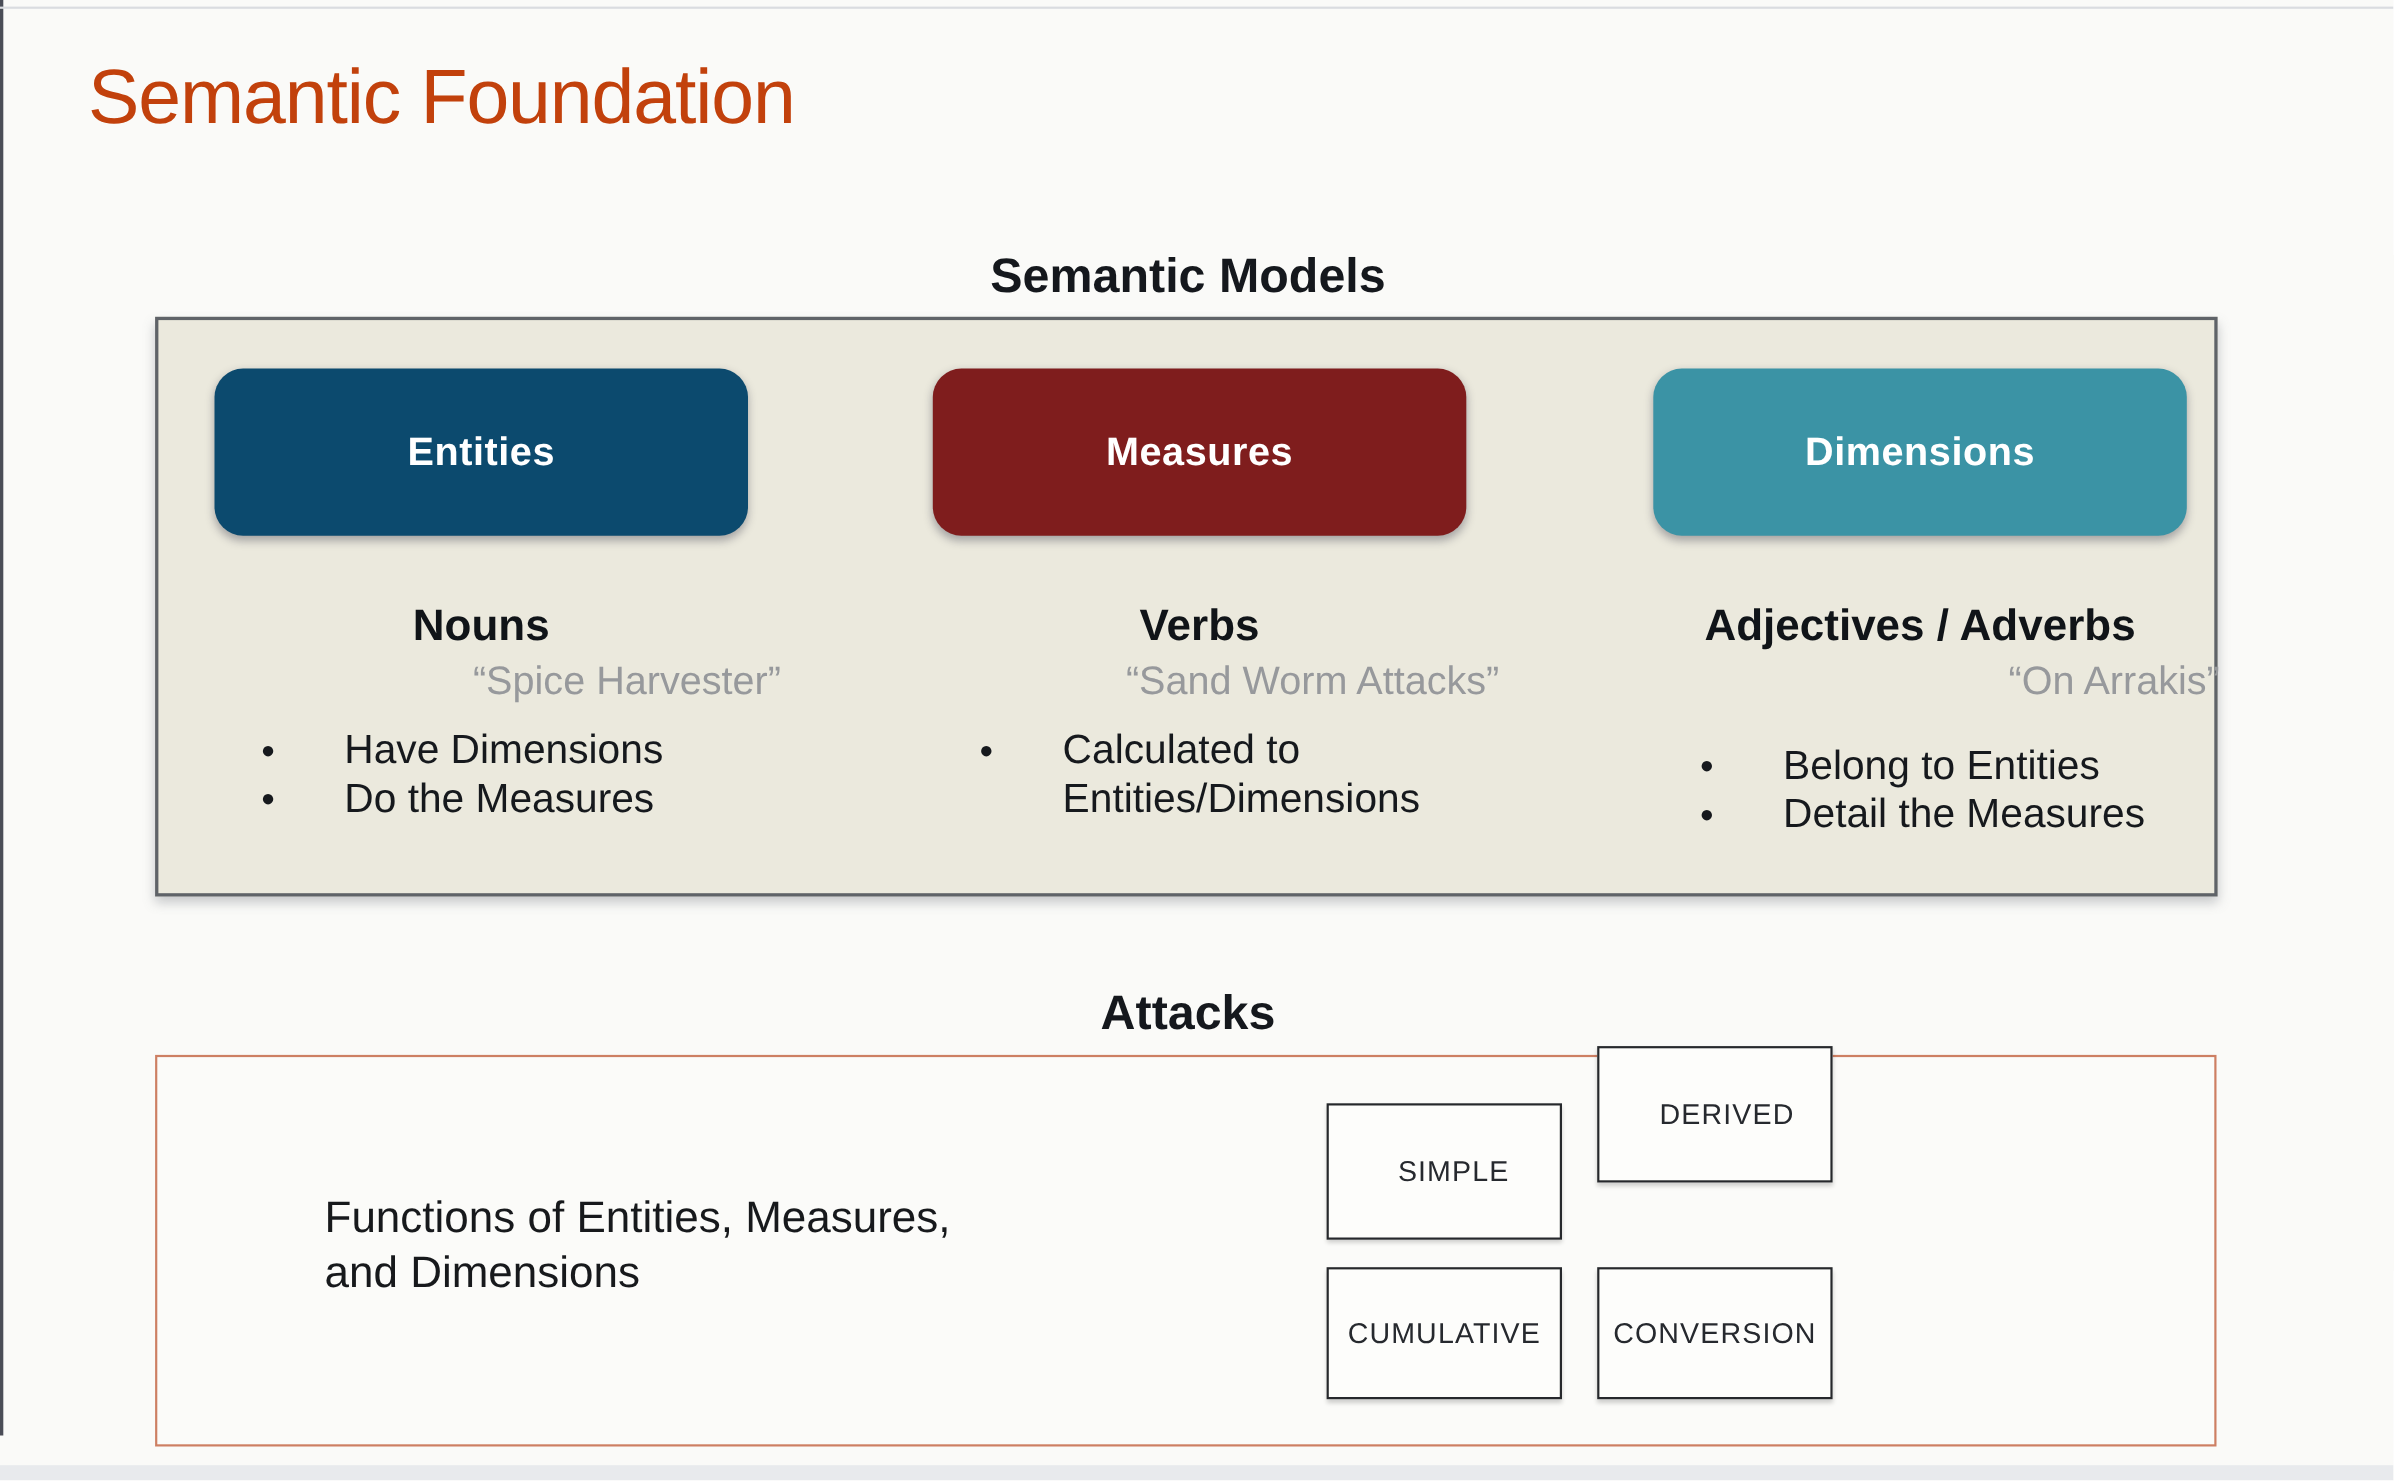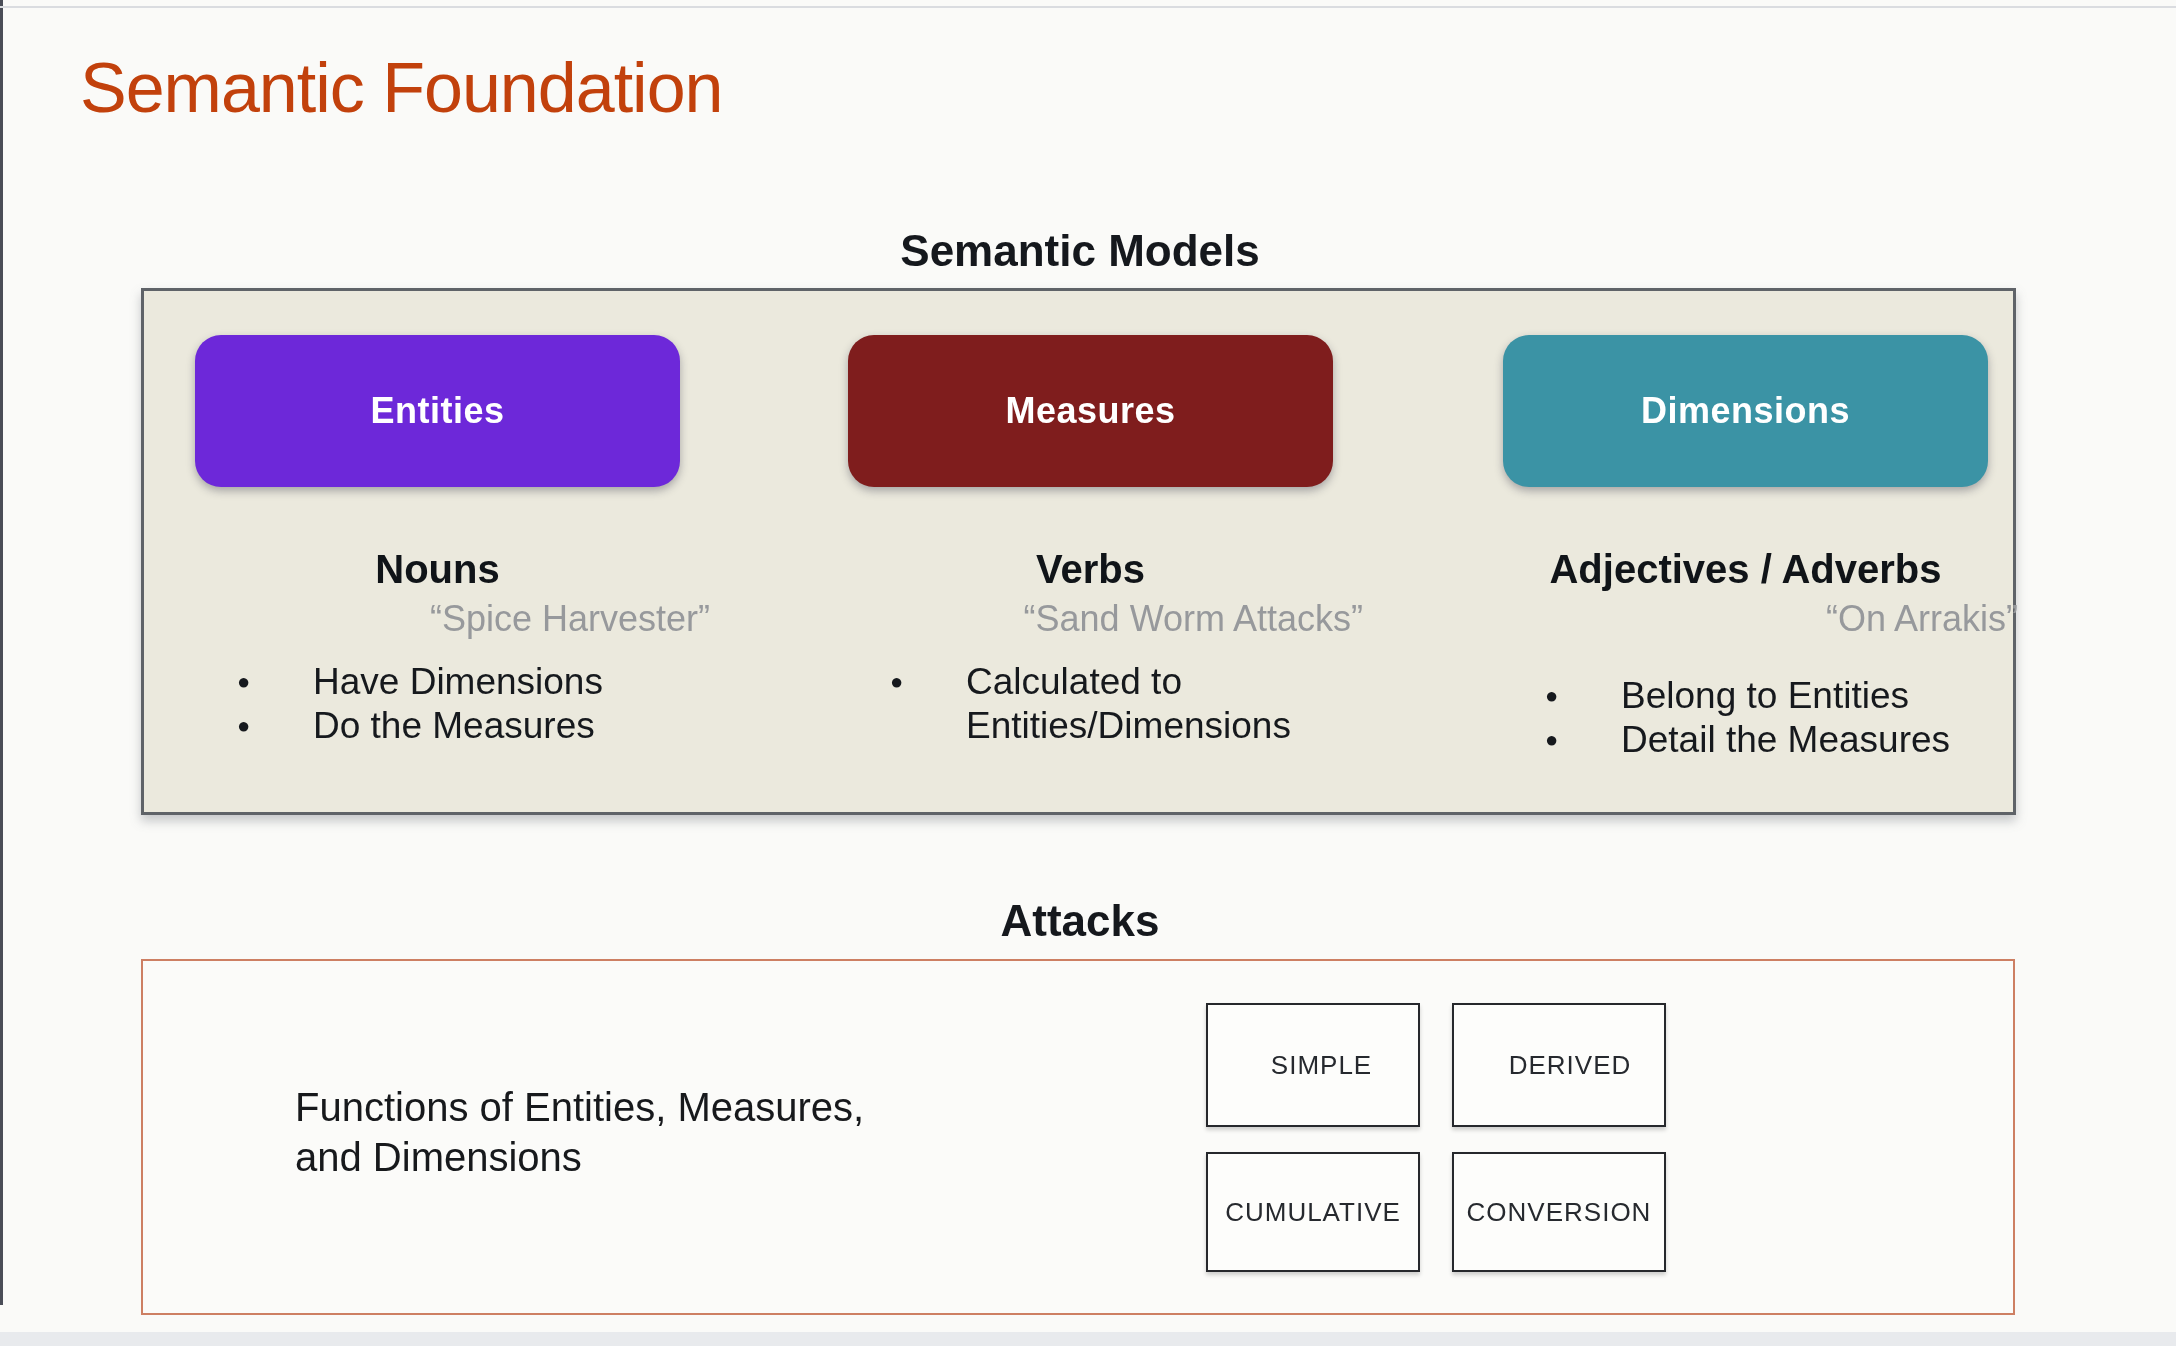--- a/index.html
+++ b/index.html
@@ -65,40 +65,40 @@
     line-height:50px;color:#17191c;
   }
   .metric-type{
     position:absolute;width:214px;height:124px;box-sizing:border-box;
     border:2px solid #26282c;background:#fdfdfb;
     display:flex;align-items:center;justify-content:center;
     font-size:26px;letter-spacing:1px;color:#26292e;
     box-shadow:0 3px 4px rgba(0,0,0,.18);
   }
   #mt-simple{left:1206px;top:1003px;padding-left:17px;}
-  #mt-derived{left:1452px;top:1003px;padding-left:22px;}
+  #mt-derived{left:1452px;top:951px;padding-left:22px;}
   #mt-cumulative{left:1206px;top:1152px;height:120px;}
   #mt-conversion{left:1452px;top:1152px;height:120px;}
 </style>
 </head>
 <body>
 
 <div id="slide">
   <div class="edge-left"></div>
   <div class="edge-top"></div>
   <div class="edge-bottom"></div>
 
   <div class="slide-title">Semantic Foundation</div>
 
   <div class="section-heading" id="sm-heading">Semantic Models</div>
 
   <div class="sm-box" style="background: rgb(235, 233, 221);"></div>
 
   <div class="sm-col" id="col-entities">
-    <div class="pill" style="background: #6d28d9;">Entities</div>
+    <div class="pill" style="background: #0c4a6e;">Entities</div>
     <div class="role-heading">Nouns</div>
     <div class="role-quote">“Spice Harvester”</div>
     <div class="bullet-list">
       <div class="bullet-item">
         <span class="bullet-marker">●</span>
         <span class="bullet-text">Have Dimensions</span>
       </div>
       <div class="bullet-item">
         <span class="bullet-marker">●</span>
         <span class="bullet-text">Do the Measures</span>

